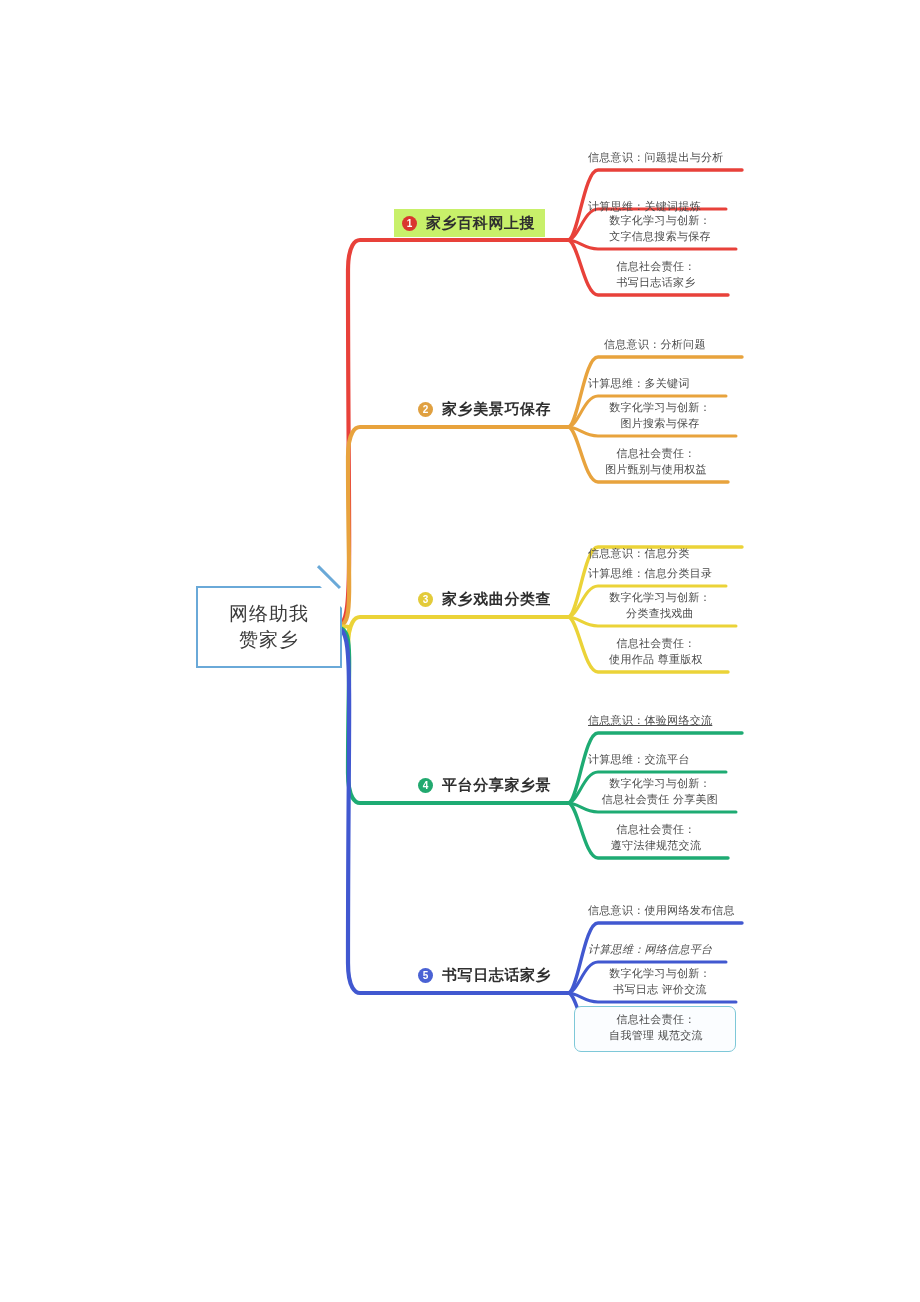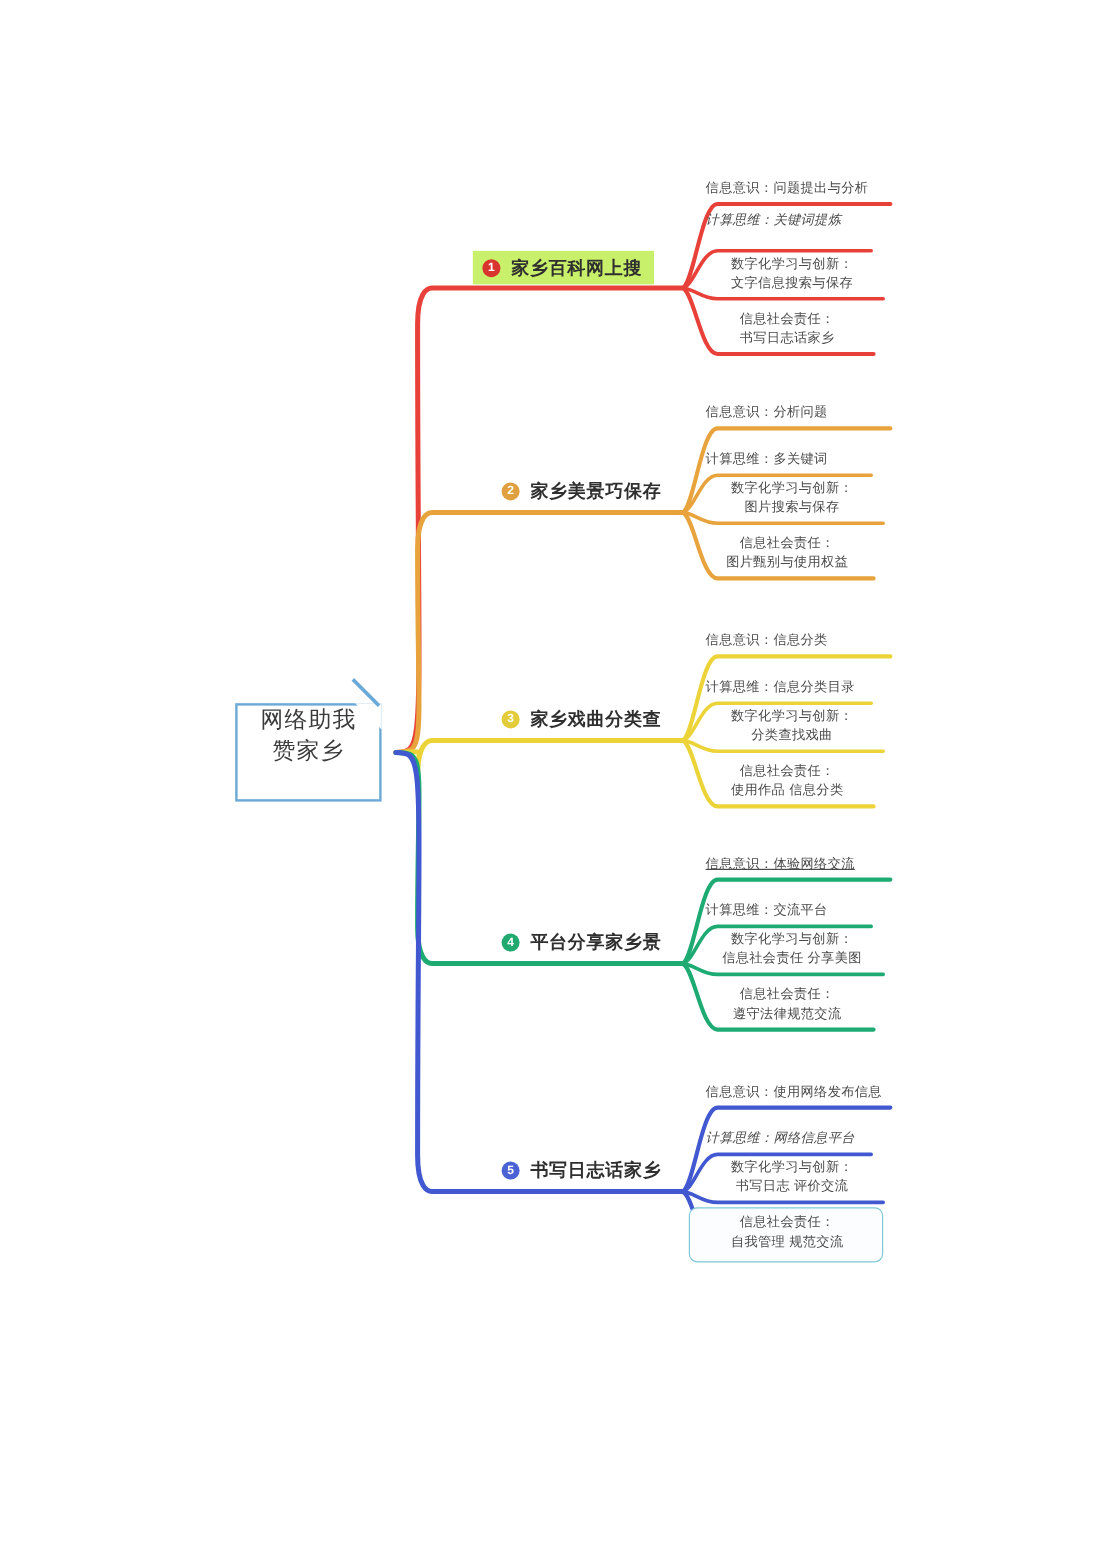--- a/index.html
+++ b/index.html
@@ -20,27 +20,27 @@
     left: 0;
     top: 0;
     width: 920px;
     height: 1302px;
   }
   
   .central-node {
     position: absolute;
     left: 196px;
     top: 586px;
-    width: 122px;
+    width: 146px;
     height: 82px;
     box-sizing: border-box;
     border: 2.5px solid #6aa9d8;
     background: #ffffff;
     display: flex;
-    align-items: flex-start;
+    align-items: center;
     justify-content: center;
   }
   .central-node .fold {
     position: absolute;
     right: -2px;
     top: -2px;
     width: 0;
     height: 0;
     border-left: 22px solid transparent;
     border-top: 22px solid #ffffff;
@@ -158,39 +158,39 @@
       <span>赞家乡</span>
     </div>
   </div>
 
   <div id="labels-layer">
       <div class="branch-label highlighted" style="left: 394px; top: 209px; background: rgb(200, 240, 106);">
         <span class="num" style="background: rgb(217, 53, 47);">1</span>
         <span>家乡百科网上搜</span>
       </div>
       <div class="leaf-label" style="left: 588px; top: 150px;"><span>信息意识：问题提出与分析</span></div>
-      <div class="leaf-label" style="left: 588px; top: 177px; font-style: italic;"><span>计算思维：关键词提炼</span></div>
+      <div class="leaf-label" style="left: 588px; top: 199px;"><span>计算思维：关键词提炼</span></div>
       <div class="leaf-label two-line" style="left: 588px; top: 213px; width: 144px;"><span>数字化学习与创新：</span><span class="l2">文字信息搜索与保存</span></div>
       <div class="leaf-label two-line" style="left: 588px; top: 259px; width: 136px;"><span>信息社会责任：</span><span class="l2">书写日志话家乡</span></div>
       <div class="branch-label" style="left: 418px; top: 396px;">
         <span class="num" style="background: rgb(224, 160, 64);">2</span>
         <span>家乡美景巧保存</span>
       </div>
-      <div class="leaf-label" style="left: 588px; top: 337px;"><span>信息意识：分析问题</span></div>
+      <div class="leaf-label" style="left: 604px; top: 337px;"><span>信息意识：分析问题</span></div>
       <div class="leaf-label" style="left: 588px; top: 376px;"><span>计算思维：多关键词</span></div>
       <div class="leaf-label two-line" style="left: 588px; top: 400px; width: 144px;"><span>数字化学习与创新：</span><span class="l2">图片搜索与保存</span></div>
       <div class="leaf-label two-line" style="left: 588px; top: 446px; width: 136px;"><span>信息社会责任：</span><span class="l2">图片甄别与使用权益</span></div>
       <div class="branch-label" style="left: 418px; top: 586px;">
         <span class="num" style="background: rgb(227, 203, 58);">3</span>
         <span>家乡戏曲分类查</span>
       </div>
-      <div class="leaf-label" style="left: 588px; top: 527px;"><span>信息意识：信息分类</span></div>
+      <div class="leaf-label" style="left: 588px; top: 546px;"><span>信息意识：信息分类</span></div>
       <div class="leaf-label" style="left: 588px; top: 566px;"><span>计算思维：信息分类目录</span></div>
       <div class="leaf-label two-line" style="left: 588px; top: 590px; width: 144px;"><span>数字化学习与创新：</span><span class="l2">分类查找戏曲</span></div>
-      <div class="leaf-label two-line" style="left: 588px; top: 636px; width: 136px;"><span>信息社会责任：</span><span class="l2">使用作品 信息分类</span></div>
+      <div class="leaf-label two-line" style="left: 588px; top: 636px; width: 136px;"><span>信息社会责任：</span><span class="l2">使用作品 尊重版权</span></div>
       <div class="branch-label" style="left: 418px; top: 772px;">
         <span class="num" style="background: rgb(34, 169, 111);">4</span>
         <span>平台分享家乡景</span>
       </div>
       <div class="leaf-label" style="left: 588px; top: 713px; text-decoration: underline;"><span>信息意识：体验网络交流</span></div>
       <div class="leaf-label" style="left: 588px; top: 752px;"><span>计算思维：交流平台</span></div>
       <div class="leaf-label two-line" style="left: 588px; top: 776px; width: 144px;"><span>数字化学习与创新：</span><span class="l2">信息社会责任 分享美图</span></div>
       <div class="leaf-label two-line" style="left: 588px; top: 822px; width: 136px;"><span>信息社会责任：</span><span class="l2">遵守法律规范交流</span></div>
       <div class="branch-label" style="left: 418px; top: 962px;">
         <span class="num" style="background: rgb(74, 98, 212);">5</span>

